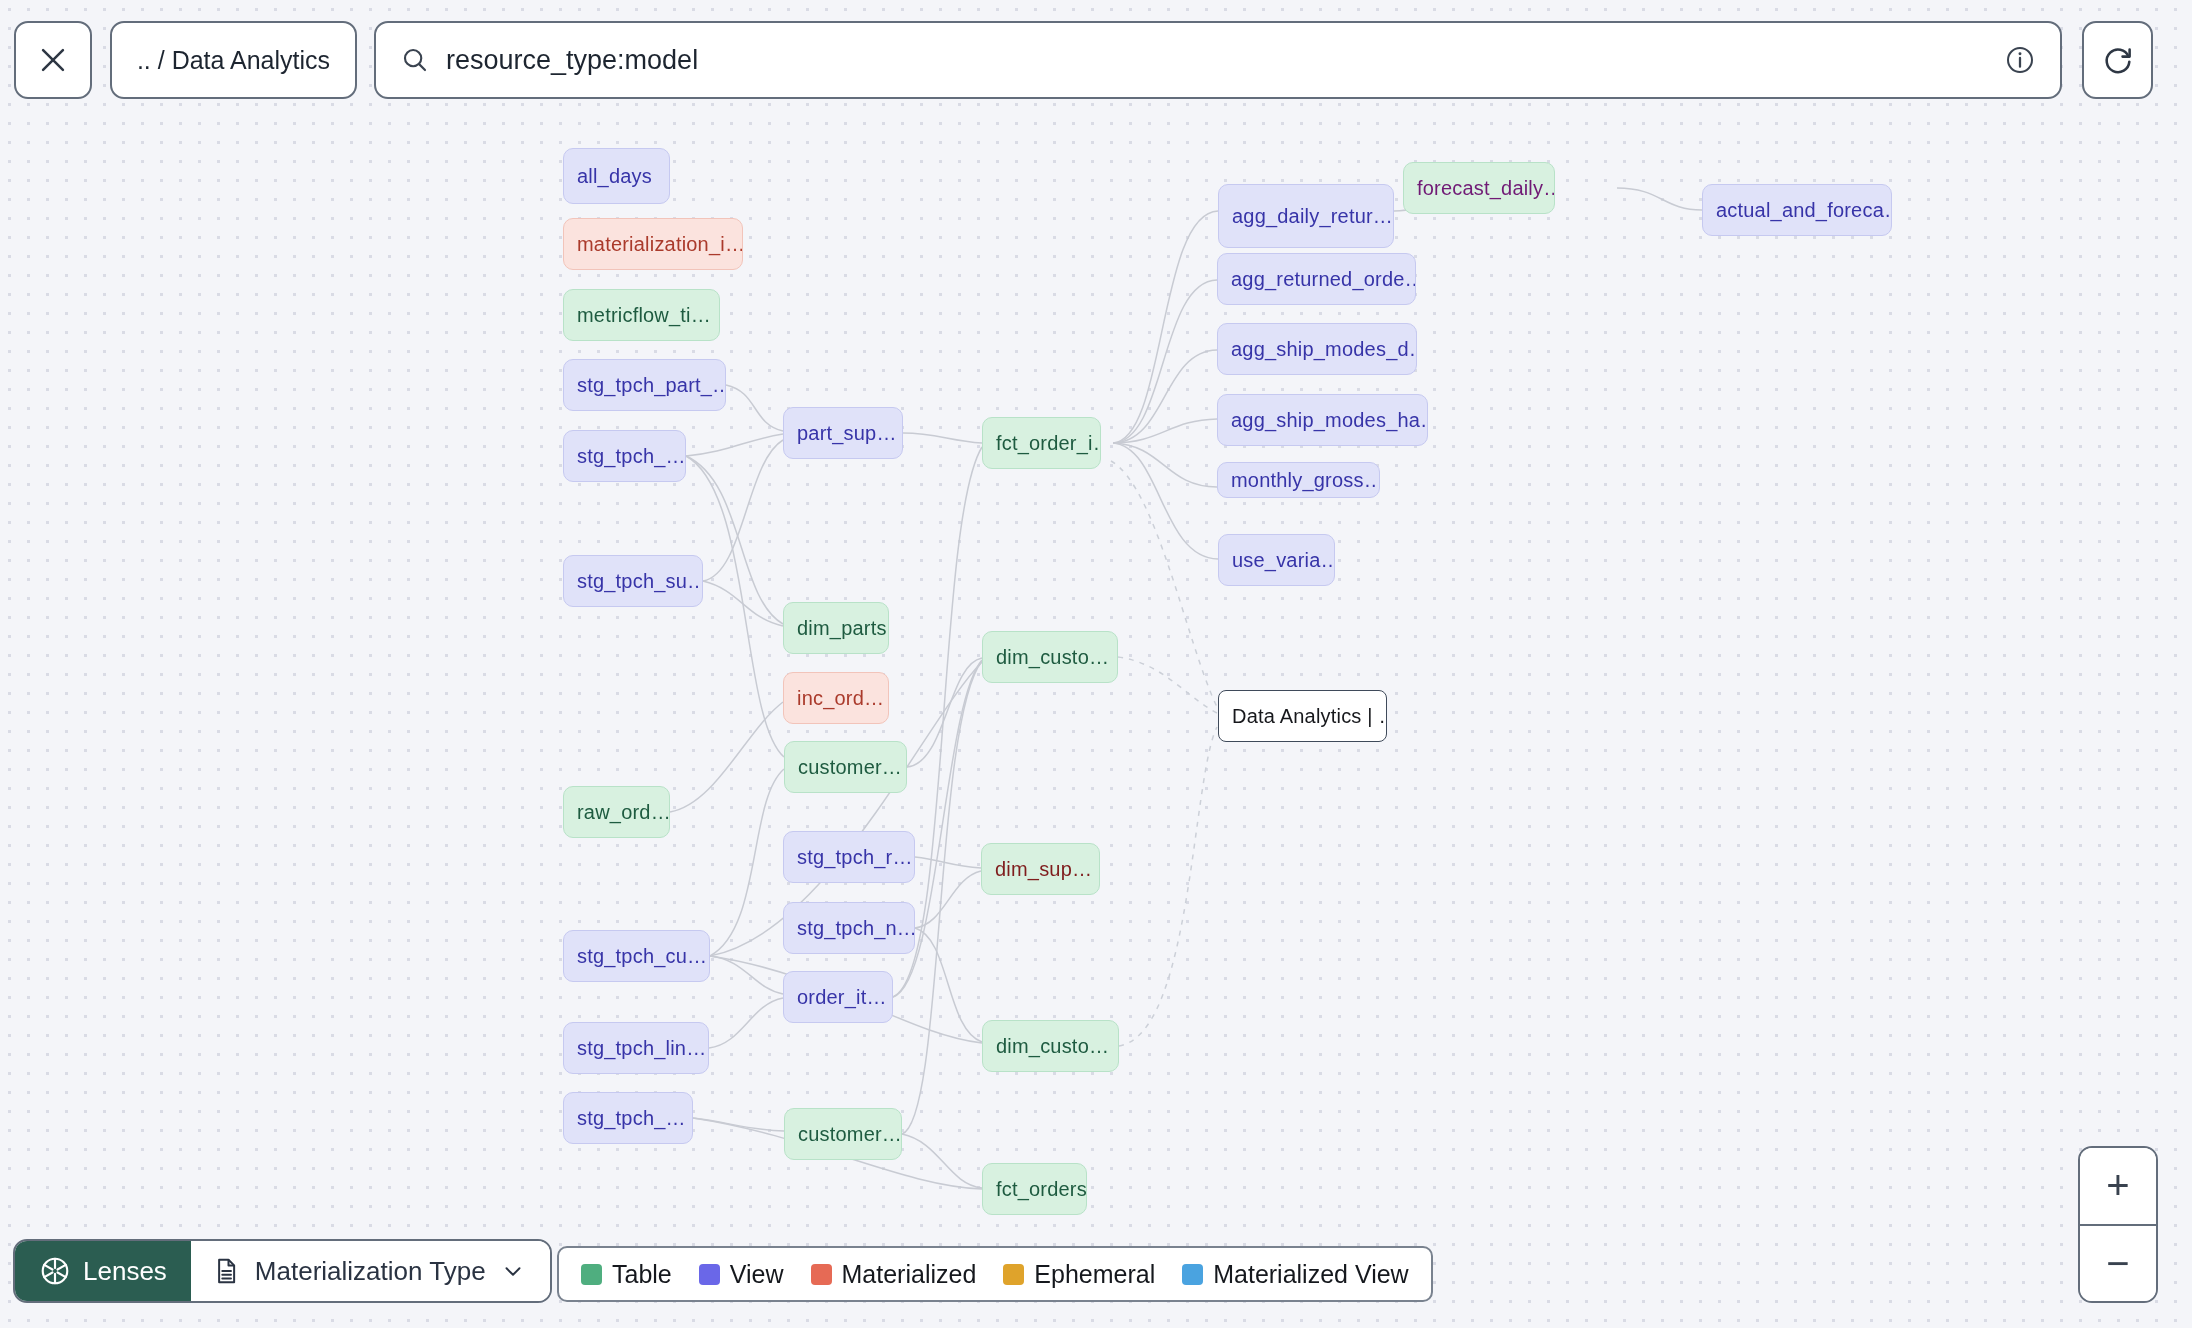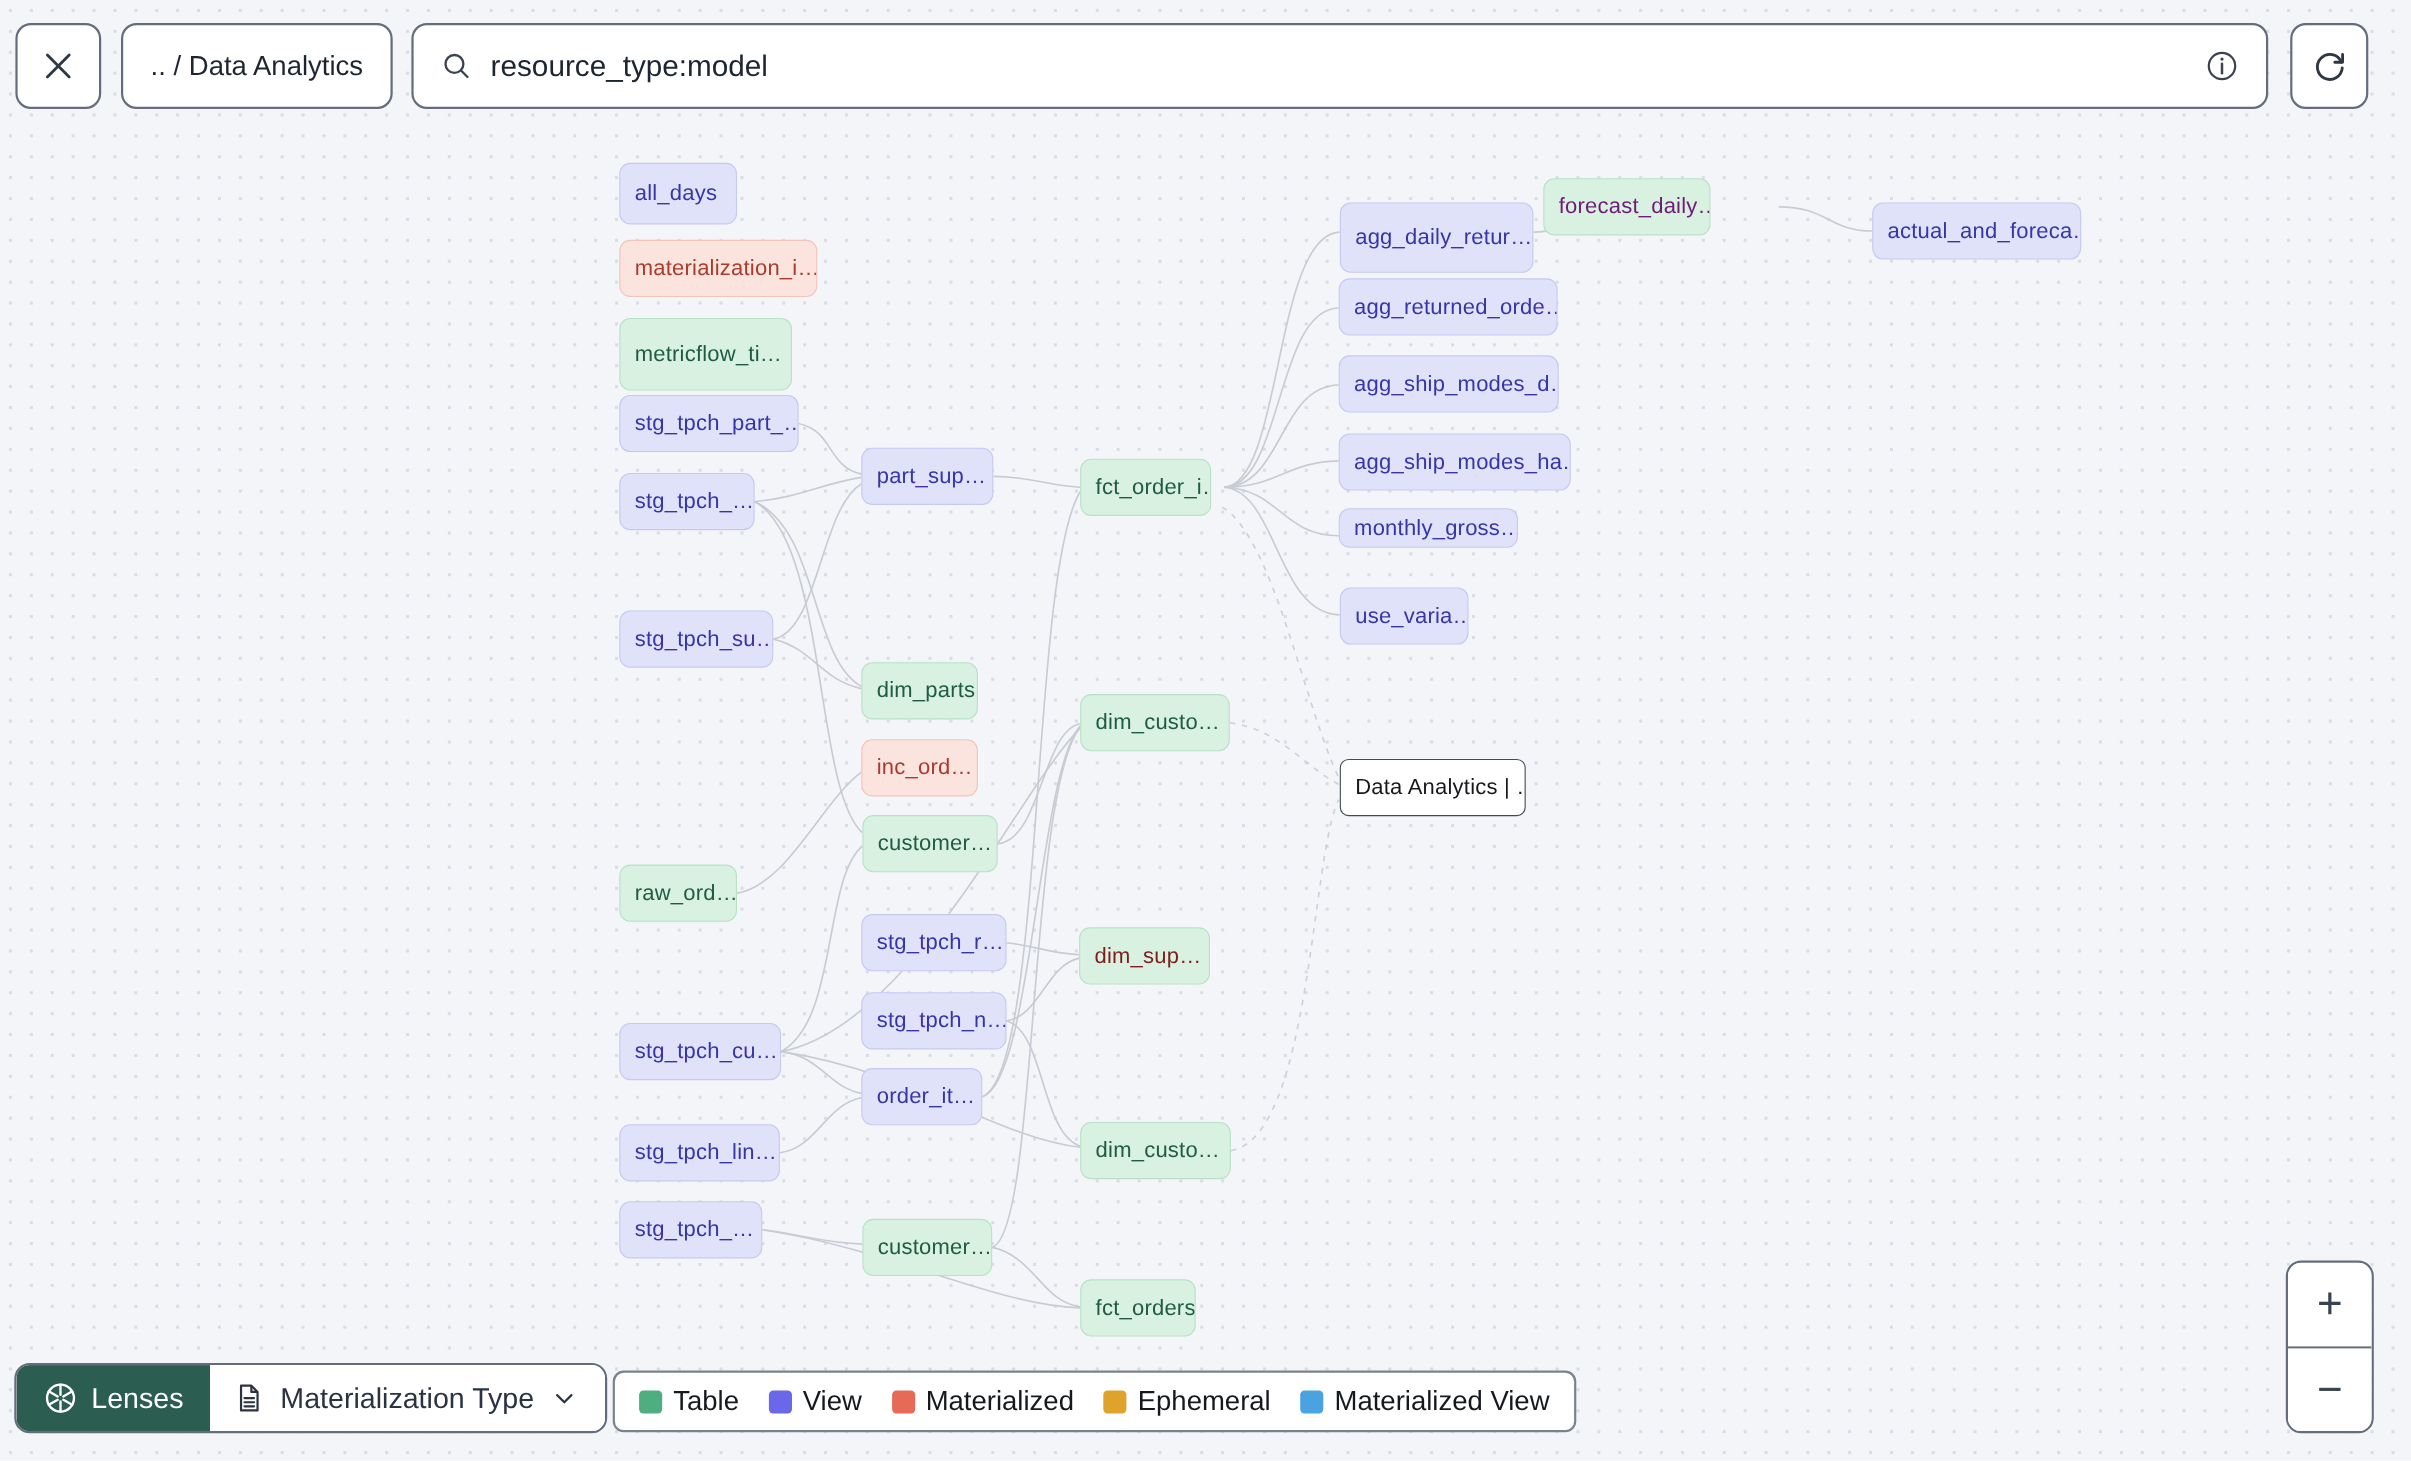--- a/index.html
+++ b/index.html
@@ -110,21 +110,21 @@
       <path d="M1394 211 C1431 211 1428 189 1465 188" fill="none" stroke="#c8cbd3" stroke-width="1.5"></path>
       <path d="M1617 188 C1661 188 1663 210 1702 210" fill="none" stroke="#c8cbd3" stroke-width="1.5"></path>
       <path d="M1111 461 C1157 487 1186 642 1217 707" fill="none" stroke="#ccd0d8" stroke-width="1.5" stroke-dasharray="5 6"></path>
       <path d="M1118 657 C1163 663 1186 697 1217 713" fill="none" stroke="#ccd0d8" stroke-width="1.5" stroke-dasharray="5 6"></path>
       <path d="M1119 1046 C1192 1034 1192 776 1217 727" fill="none" stroke="#ccd0d8" stroke-width="1.5" stroke-dasharray="5 6"></path>
     </svg>
 
   <div class="node-layer">
       <div class="node" style="left: 563px; top: 148px; width: 107px; height: 56px; background: rgb(224, 226, 249); border: 1px solid rgb(198, 201, 240); color: rgb(55, 52, 168);">all_days</div>
       <div class="node" style="left: 563px; top: 218px; width: 180px; height: 52px; background: rgb(251, 227, 222); border: 1px solid rgb(242, 196, 186); color: rgb(170, 58, 43);">materialization_i…</div>
-      <div class="node" style="left: 563px; top: 289px; width: 157px; height: 66px; background: rgb(216, 241, 224); border: 1px solid rgb(184, 226, 200); color: rgb(30, 91, 64);">metricflow_ti…</div>
+      <div class="node" style="left: 563px; top: 289px; width: 157px; height: 52px; background: rgb(216, 241, 224); border: 1px solid rgb(184, 226, 200); color: rgb(30, 91, 64);">metricflow_ti…</div>
       <div class="node" style="left: 563px; top: 359px; width: 163px; height: 52px; background: rgb(224, 226, 249); border: 1px solid rgb(198, 201, 240); color: rgb(55, 52, 168);">stg_tpch_part_…</div>
       <div class="node" style="left: 563px; top: 430px; width: 123px; height: 52px; background: rgb(224, 226, 249); border: 1px solid rgb(198, 201, 240); color: rgb(55, 52, 168);">stg_tpch_…</div>
       <div class="node" style="left: 563px; top: 555px; width: 140px; height: 52px; background: rgb(224, 226, 249); border: 1px solid rgb(198, 201, 240); color: rgb(55, 52, 168);">stg_tpch_su…</div>
       <div class="node" style="left: 563px; top: 786px; width: 107px; height: 52px; background: rgb(216, 241, 224); border: 1px solid rgb(184, 226, 200); color: rgb(30, 91, 64);">raw_ord…</div>
       <div class="node" style="left: 563px; top: 930px; width: 147px; height: 52px; background: rgb(224, 226, 249); border: 1px solid rgb(198, 201, 240); color: rgb(55, 52, 168);">stg_tpch_cu…</div>
       <div class="node" style="left: 563px; top: 1022px; width: 146px; height: 52px; background: rgb(224, 226, 249); border: 1px solid rgb(198, 201, 240); color: rgb(55, 52, 168);">stg_tpch_lin…</div>
       <div class="node" style="left: 563px; top: 1092px; width: 130px; height: 52px; background: rgb(224, 226, 249); border: 1px solid rgb(198, 201, 240); color: rgb(55, 52, 168);">stg_tpch_…</div>
       <div class="node" style="left: 783px; top: 407px; width: 120px; height: 52px; background: rgb(224, 226, 249); border: 1px solid rgb(198, 201, 240); color: rgb(55, 52, 168);">part_sup…</div>
       <div class="node" style="left: 783px; top: 602px; width: 106px; height: 52px; background: rgb(216, 241, 224); border: 1px solid rgb(184, 226, 200); color: rgb(30, 91, 64);">dim_parts</div>
       <div class="node" style="left: 783px; top: 672px; width: 106px; height: 52px; background: rgb(251, 227, 222); border: 1px solid rgb(242, 196, 186); color: rgb(170, 58, 43); text-align: center;">inc_ord…</div>

